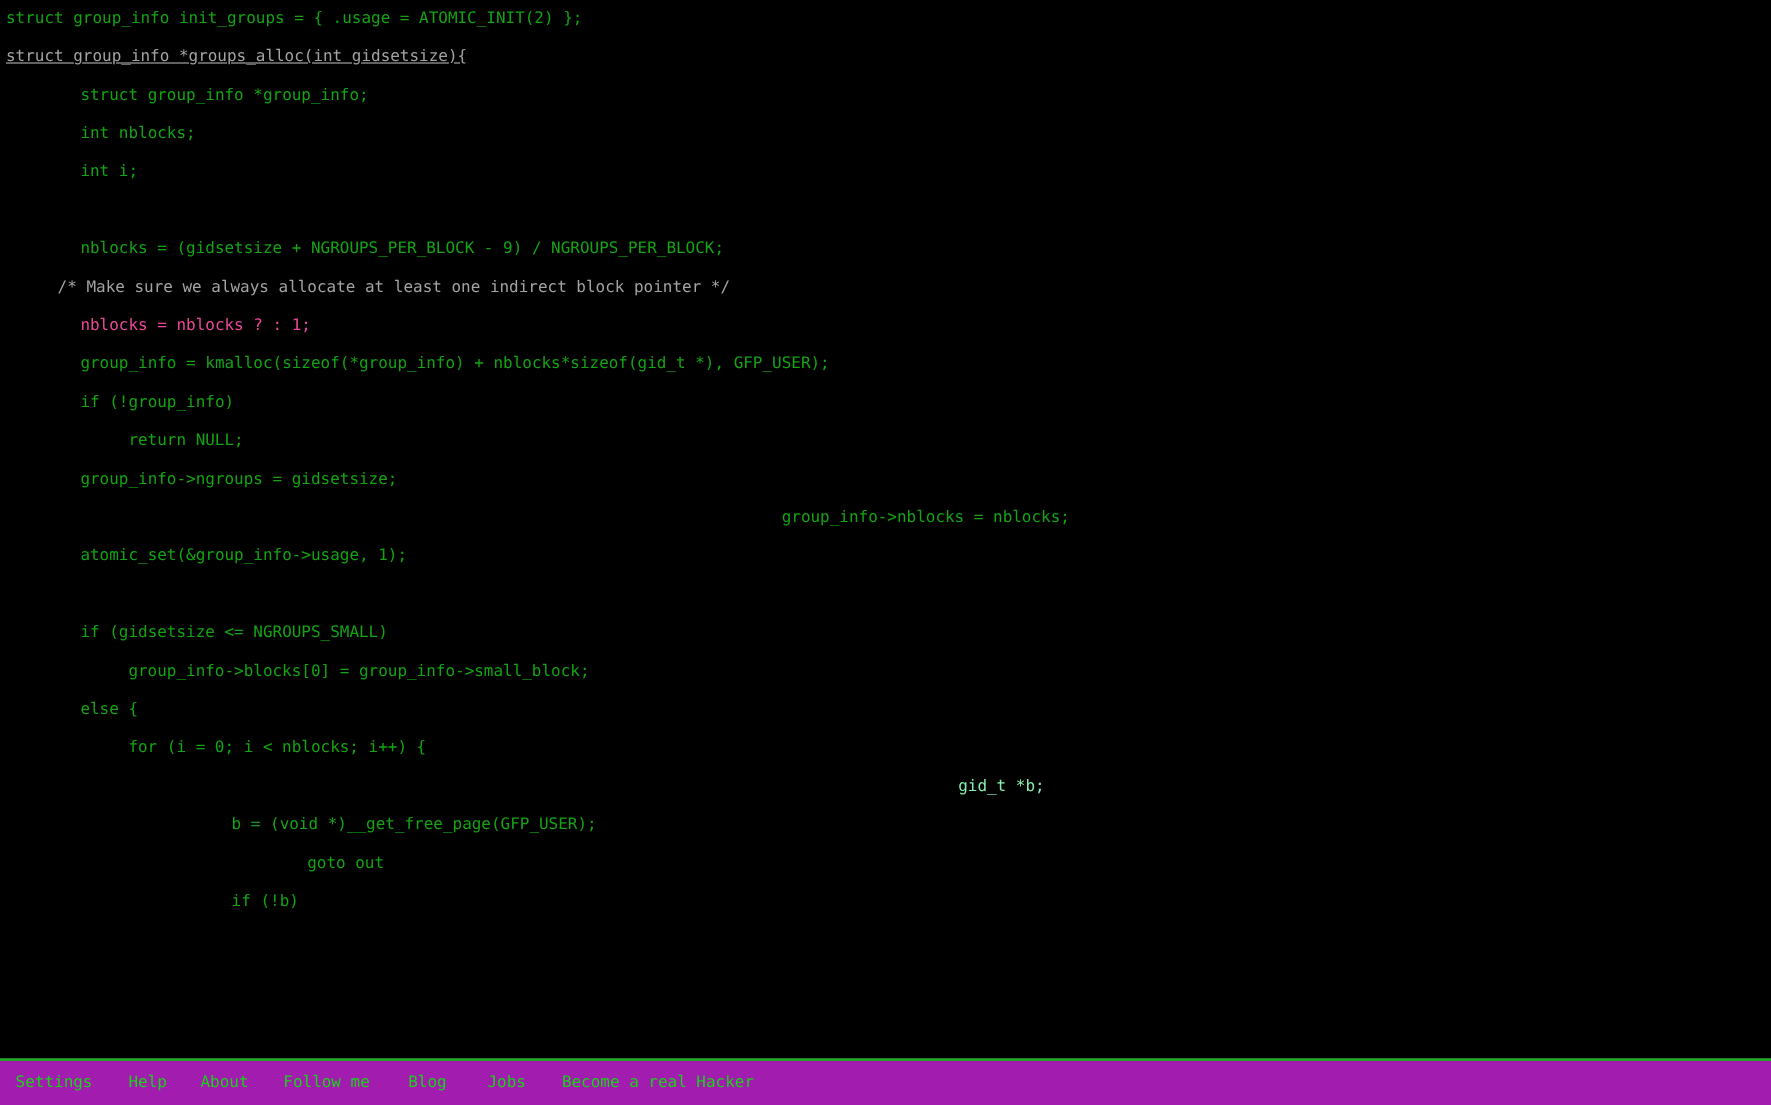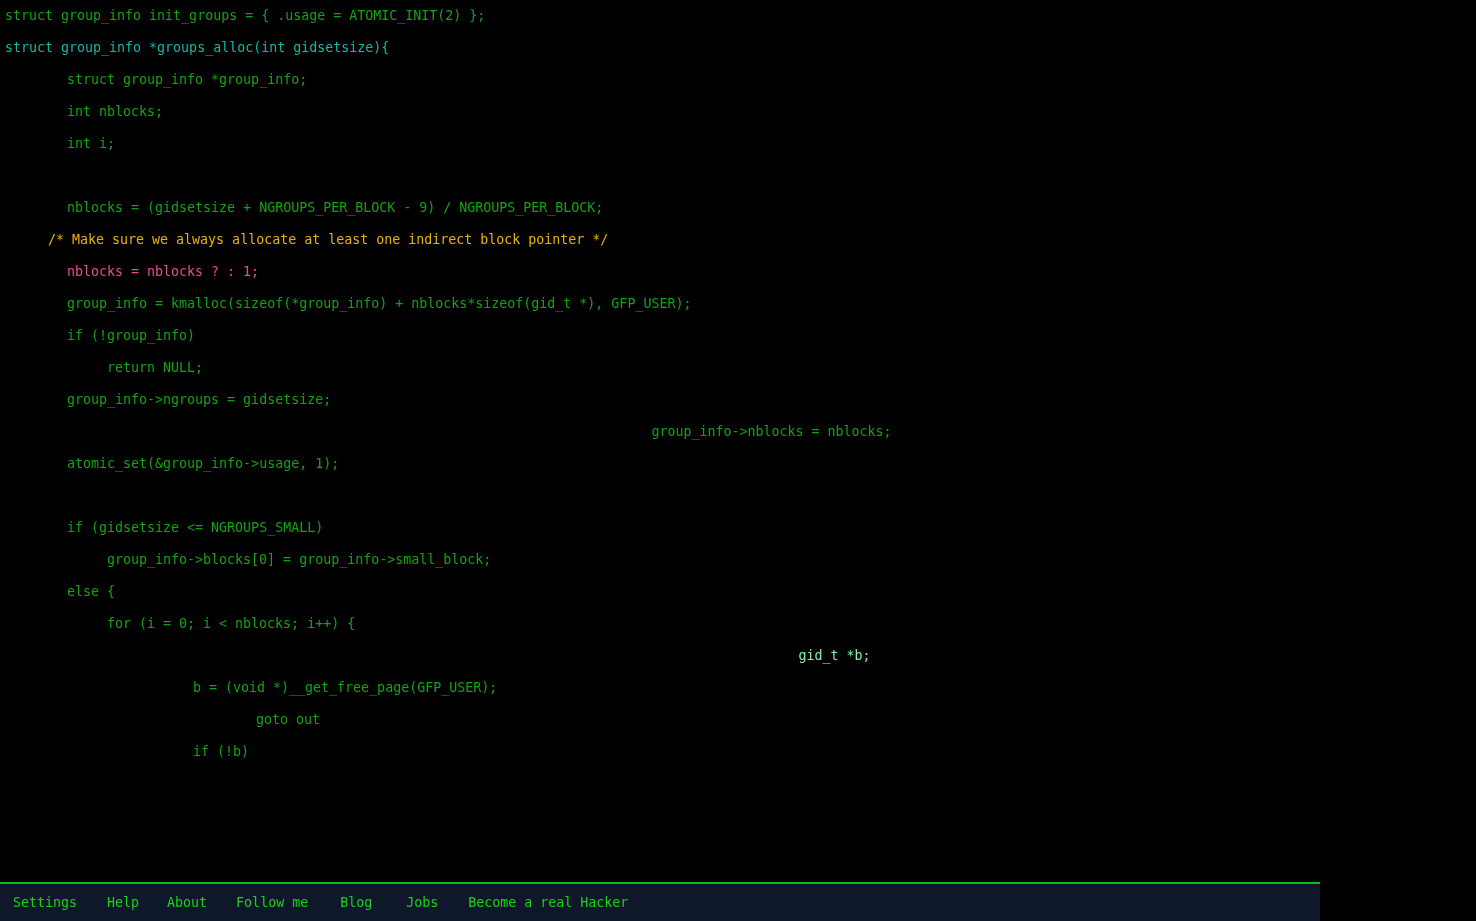--- a/index.html
+++ b/index.html
@@ -45,25 +45,25 @@
   .code-line.i2 { padding-left: 107px; }
   .code-line.i3 { padding-left: 193px; }
   .code-line.i4 { padding-left: 256px; }
   .code-line.blank { color: transparent; }
 
   
   #footer {
     position: absolute;
     left: 0;
     bottom: 0;
-    width: 1320px;
+    width: 1476px;
     height: 39px;
     border-top: 2px solid #11bb11;
     box-sizing: border-box;
-    background: #0f172a;
+    background: #a21caf;
   }
 
   #footer-nav {
     position: absolute;
     left: 13px;
     top: 9px;
     display: block;
     white-space: nowrap;
   }
 
@@ -83,27 +83,27 @@
   .footer-link.s3 { margin-left: 29px; }
   .footer-link.s4 { margin-left: 32px; }
   .footer-link.s5 { margin-left: 34px; }
   .footer-link.s6 { margin-left: 30px; }
 </style>
 </head>
 <body style="background: rgb(0, 0, 0);">
 
 <div id="code-area">
     <div class="code-line i0" style="color: rgb(19, 163, 19);">struct group_info init_groups = { .usage = ATOMIC_INIT(2) };</div>
-    <div class="code-line i0" style="color: #14b8a6;">struct group_info *groups_alloc(int gidsetsize){</div>
+    <div class="code-line i0" style="color: #a3a3a3; text-decoration: underline;">struct group_info *groups_alloc(int gidsetsize){</div>
     <div class="code-line i1" style="color: rgb(19, 163, 19);">struct group_info *group_info;</div>
     <div class="code-line i1" style="color: rgb(19, 163, 19);">int nblocks;</div>
     <div class="code-line i1" style="color: rgb(19, 163, 19);">int i;</div>
     <div class="code-line i0 blank"></div>
     <div class="code-line i1" style="color: rgb(19, 163, 19);">nblocks = (gidsetsize + NGROUPS_PER_BLOCK - 9) / NGROUPS_PER_BLOCK;</div>
-    <div class="code-line i1" style="color: #eab308; padding-left: 48px;">/* Make sure we always allocate at least one indirect block pointer */</div>
+    <div class="code-line i1" style="color: #a3a3a3; padding-left: 48px;">/* Make sure we always allocate at least one indirect block pointer */</div>
     <div class="code-line i1" style="color: #ec4899;">nblocks = nblocks ? : 1;</div>
     <div class="code-line i1" style="color: rgb(19, 163, 19);">group_info = kmalloc(sizeof(*group_info) + nblocks*sizeof(gid_t *), GFP_USER);</div>
     <div class="code-line i1" style="color: rgb(19, 163, 19);">if (!group_info)</div>
     <div class="code-line i2" style="color: rgb(19, 163, 19);">return NULL;</div>
     <div class="code-line i1" style="color: rgb(19, 163, 19);">group_info-&gt;ngroups = gidsetsize;</div>
     <div class="code-line i1" style="color: rgb(19, 163, 19); text-align: center;">group_info-&gt;nblocks = nblocks;</div>
     <div class="code-line i1" style="color: rgb(19, 163, 19);">atomic_set(&amp;group_info-&gt;usage, 1);</div>
     <div class="code-line i0 blank"></div>
     <div class="code-line i1" style="color: rgb(19, 163, 19);">if (gidsetsize &lt;= NGROUPS_SMALL)</div>
     <div class="code-line i2" style="color: rgb(19, 163, 19);">group_info-&gt;blocks[0] = group_info-&gt;small_block;</div>

